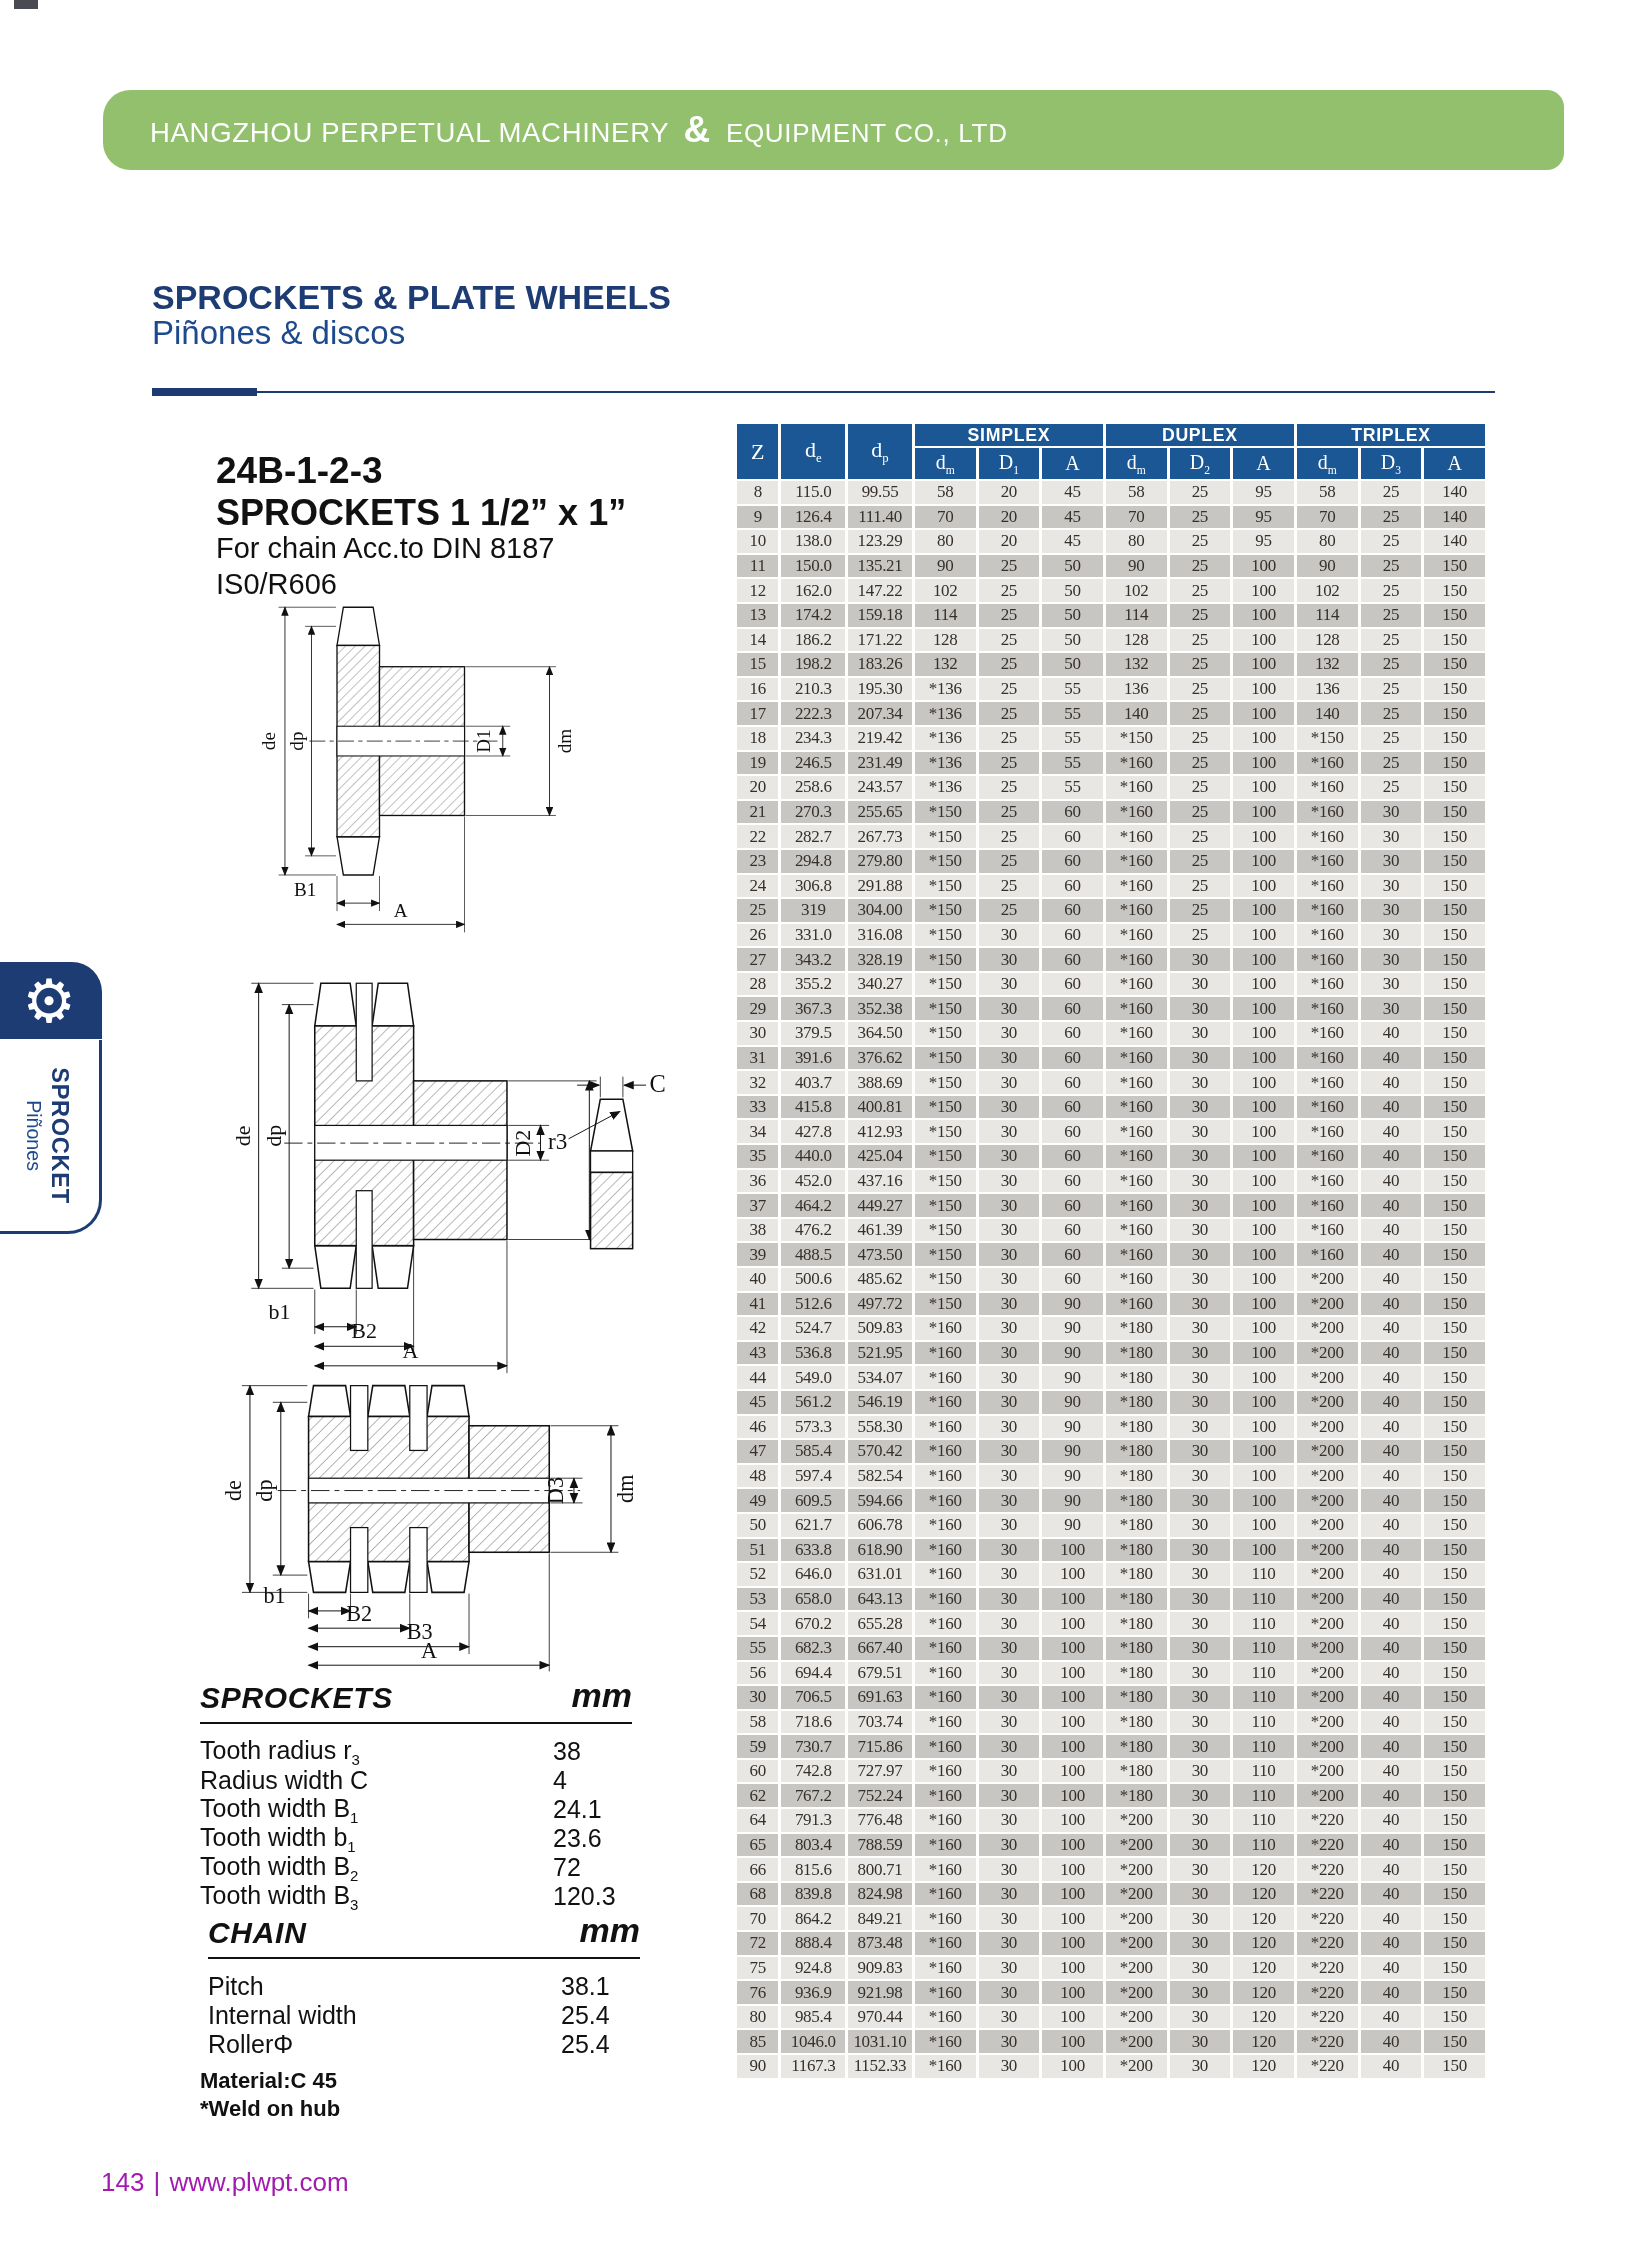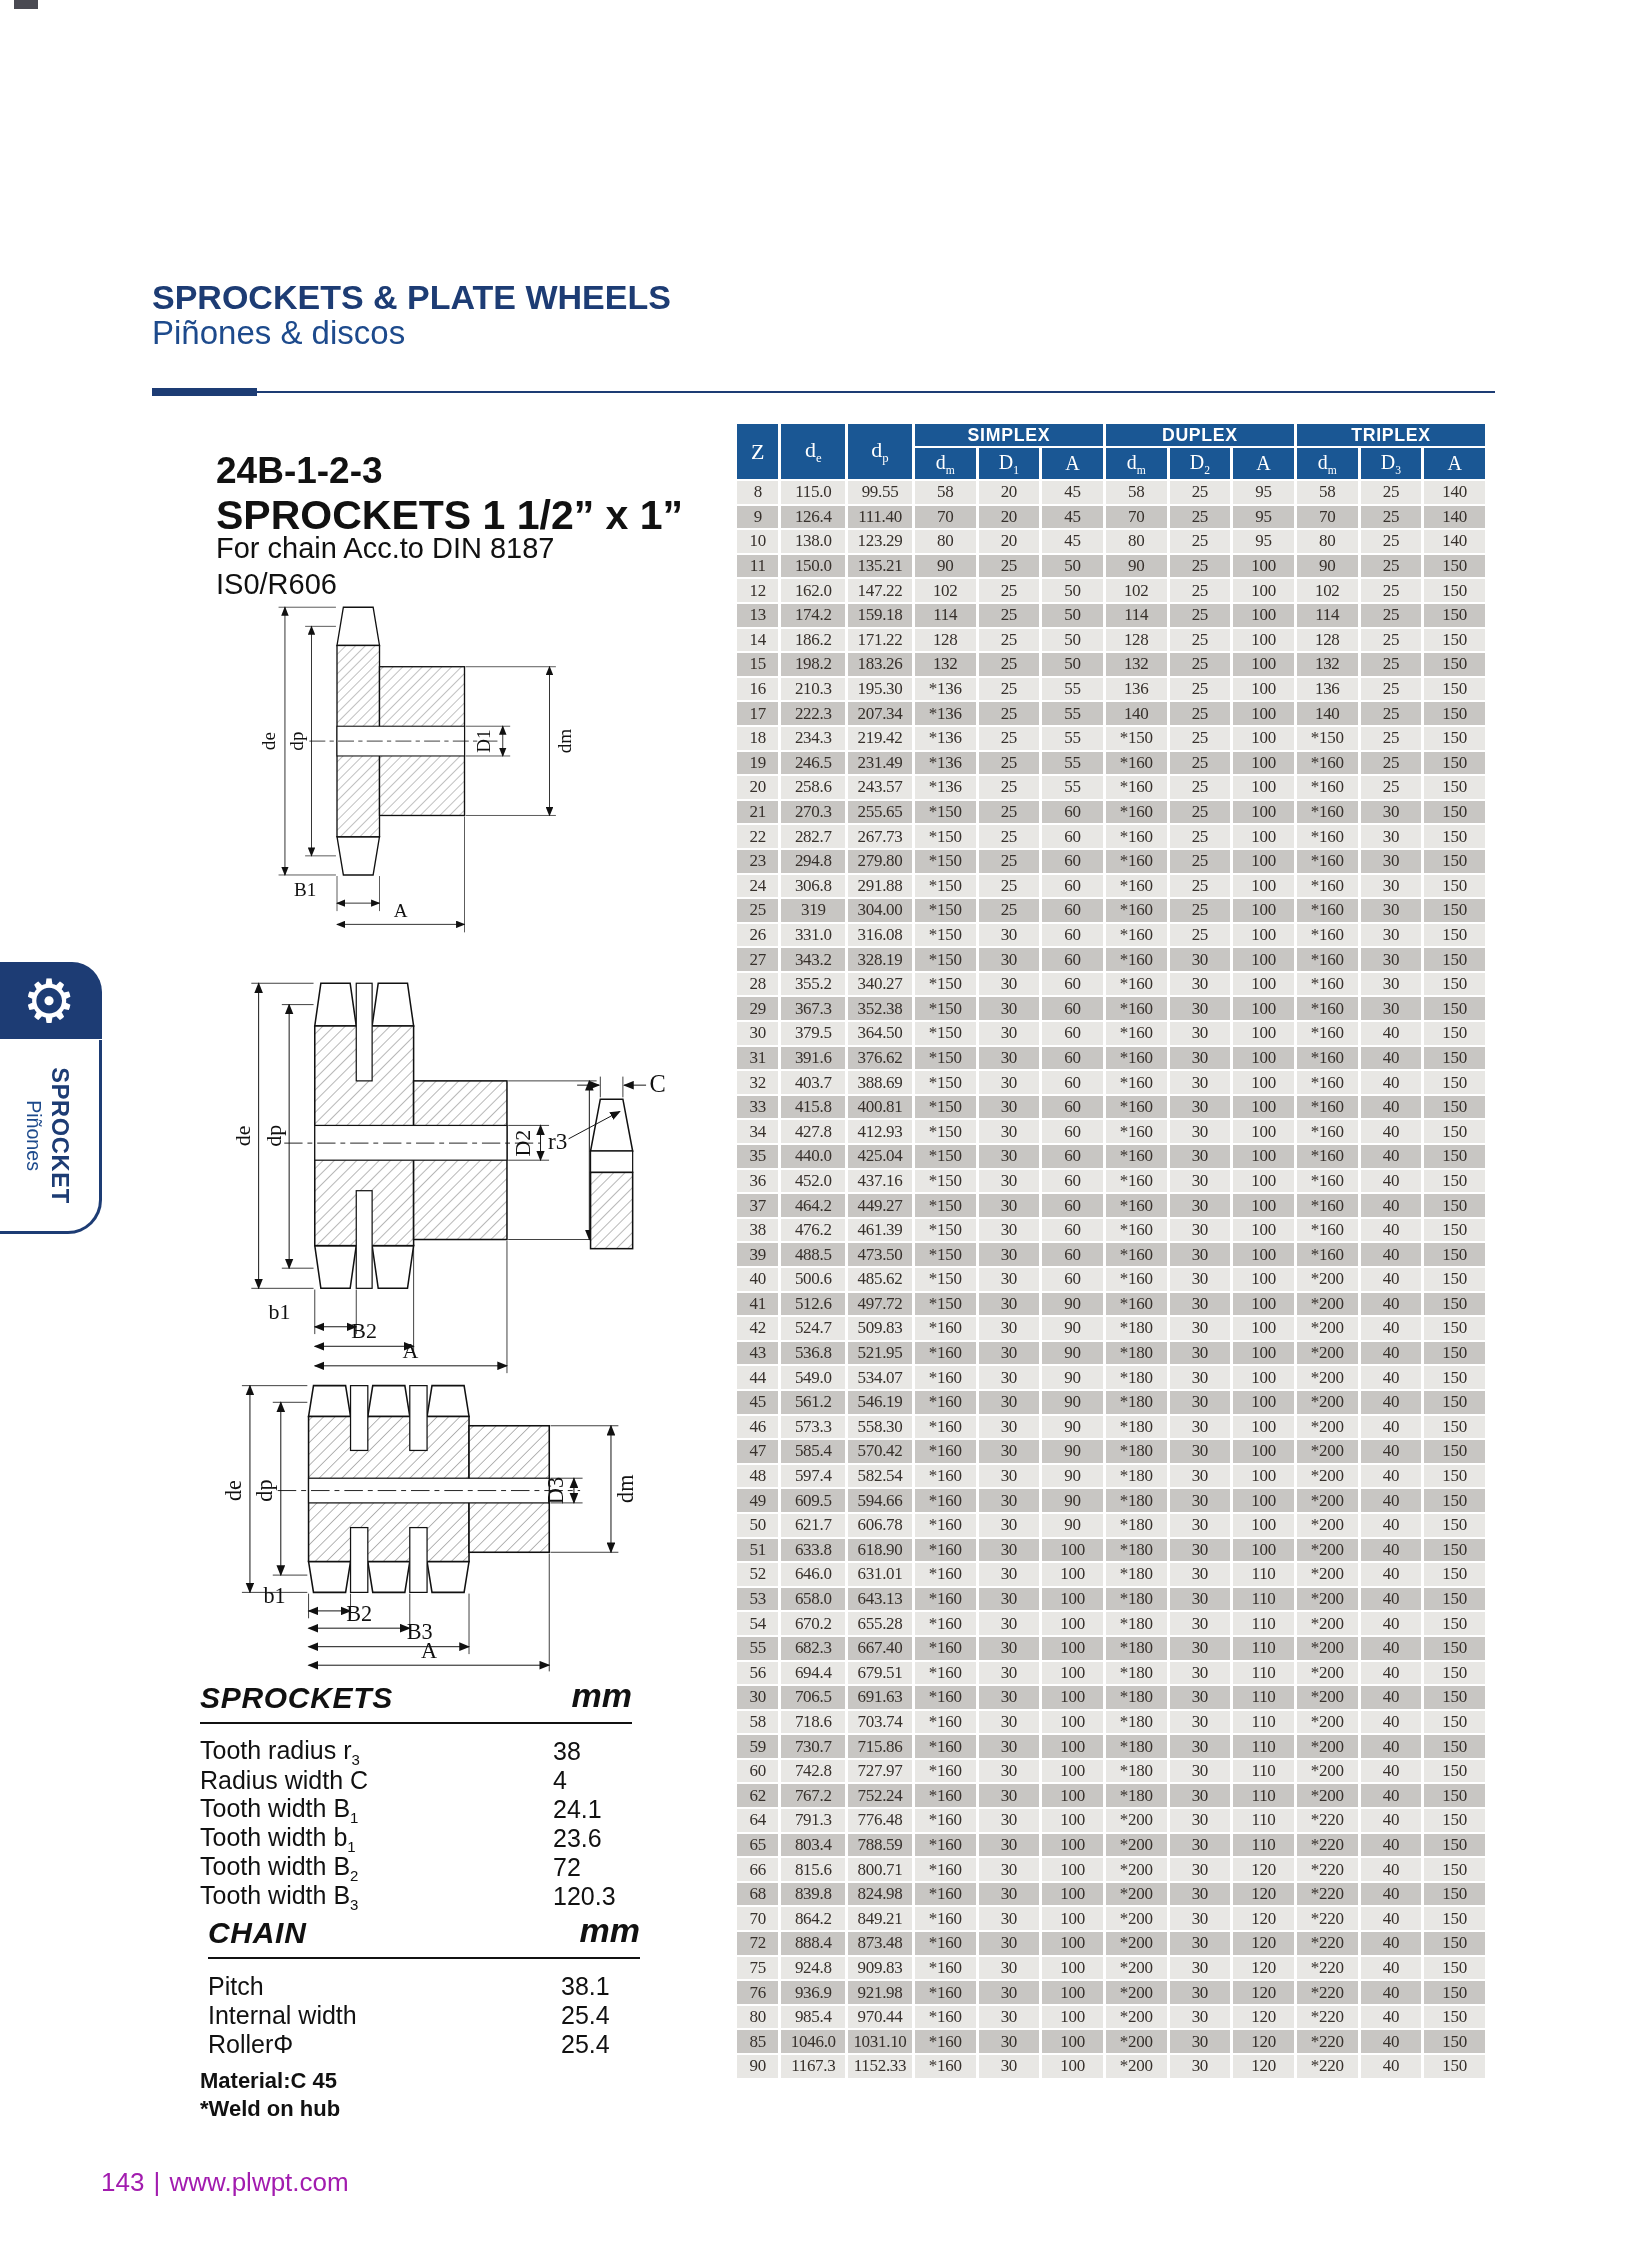--- a/index.html
+++ b/index.html
@@ -18,21 +18,21 @@
 
   
   .page-title{position:absolute;left:152px;top:278px;font-size:34px;font-weight:700;color:#1d3c74;letter-spacing:0;}
   .page-subtitle{position:absolute;left:152px;top:314px;font-size:33px;color:#1d4a8c;}
   .title-rule{position:absolute;left:152px;top:388px;width:1343px;height:7.9px;}
   .title-rule .thin{position:absolute;left:0;top:2.6px;width:100%;height:2.6px;background:#1d3c74;}
   .title-rule .thick{position:absolute;left:0;top:0;width:105px;height:7.9px;background:#1d3c74;}
 
   
   .model{position:absolute;left:216px;top:450px;font-size:37px;font-weight:700;color:#111;}
-  .size-line{position:absolute;left:216px;top:492px;font-size:41px;font-weight:700;color:#111;}
+  .size-line{position:absolute;left:216px;top:492px;font-size:36px;font-weight:700;color:#111;}
   .chain-line1{position:absolute;left:216px;top:532px;font-size:29px;color:#111;}
   .chain-line2{position:absolute;left:216px;top:568px;font-size:29px;color:#111;}
 
   
   .side-gearbox{position:absolute;left:-3.9px;top:962px;width:106px;height:77px;background:#1d3c74;
                 border-radius:0 30px 0 0;display:flex;align-items:center;justify-content:center;}
   .gear-glyph{color:#ffffff;font-size:60px;line-height:1;font-family:"DejaVu Sans",sans-serif;}
   .side-tab{position:absolute;left:-3.9px;top:1040px;width:106px;height:194px;background:#ffffff;
             border:3.9px solid #1d3c74;border-left:none;border-top:none;border-radius:0 0 34px 0;
             box-sizing:border-box;display:flex;align-items:center;justify-content:center;}
@@ -75,20 +75,27 @@
   .sprocket-table tbody tr:nth-child(odd) td{background:#e8e7e4;}
   .sprocket-table tbody tr:nth-child(even) td{background:#c8c6c3;}
 </style>
 </head>
 <body>
 
 <div class="page">
 
   <div class="corner-mark"></div>
 
+  <div class="banner">
+    <div class="banner-text">
+      <span>HANGZHOU PERPETUAL MACHINERY</span>
+      <span class="amp">&amp;</span>
+      <span class="co">EQUIPMENT CO., LTD</span>
+    </div>
+  </div>
 
   <div class="page-title">SPROCKETS &amp; PLATE WHEELS</div>
   <div class="page-subtitle">Piñones &amp; discos</div>
   <div class="title-rule">
     <div class="thin"></div>
     <div class="thick"></div>
   </div>
 
   <div class="model">24B-1-2-3</div>
   <div class="size-line">SPROCKETS 1 1/2”  x 1”</div>

